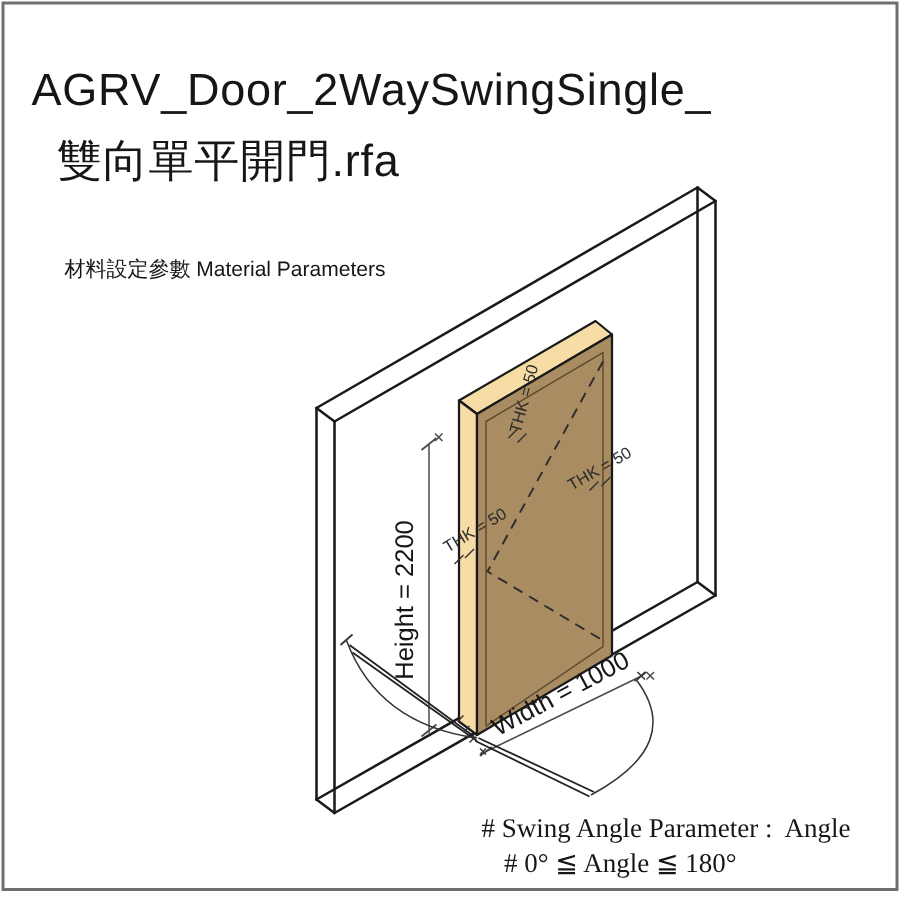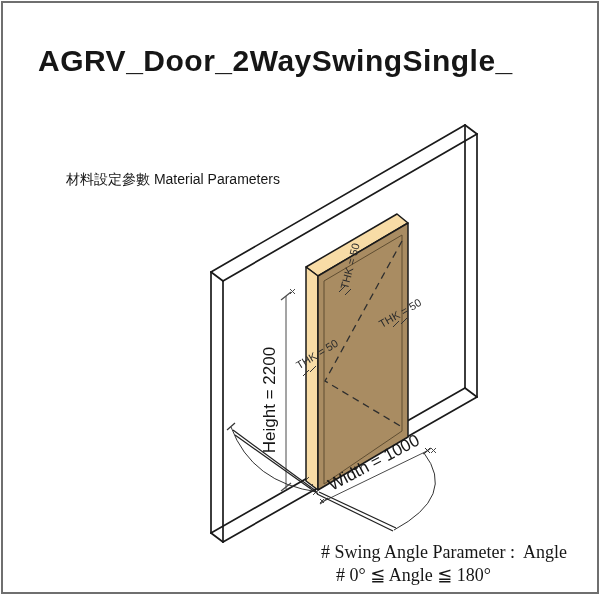--- a/index.html
+++ b/index.html
@@ -92,23 +92,24 @@
 
     <g stroke="#333333" stroke-width="0.9" fill="none">
       <line x1="305" y1="481" x2="309" y2="477"></line>
       <line x1="309" y1="488" x2="313" y2="484"></line>
       <line x1="313" y1="495" x2="317" y2="491"></line>
       <line x1="320" y1="499" x2="324" y2="503"></line>
       <line x1="324" y1="499" x2="320" y2="503"></line>
     </g>
   </svg>
 
-  <div class="txt title-line" style="left:38px;top:44px;font-weight:bold;">AGRV_Door_2WaySwingSingle_</div>
+  <div class="txt title-line" style="left:21px;top:44px;">AGRV_Door_2WaySwingSingle_</div>
+  <div class="txt title-line" style="left:38px;top:87px;">雙向單平開門.rfa</div>
 
-  <div class="txt small" style="left:43px;top:171px;margin-left:23px;">材料設定參數 Material Parameters</div>
+  <div class="txt small" style="left:43px;top:171px;">材料設定參數 Material Parameters</div>
 
   <div class="txt dim-label rot" style="left:270px;top:400px;transform:translate(-50%,-50%) rotate(-90deg);">Height = 2200</div>
   <div class="txt dim-label rot" style="left:374px;top:463px;transform:translate(-50%,-50%) rotate(-28deg);">Width = 1000</div>
 
   <div class="txt thk-label rot" style="left:350px;top:266px;transform:translate(-50%,-50%) rotate(-75deg);">THK = 50</div>
   <div class="txt thk-label rot" style="left:400px;top:313px;transform:translate(-50%,-50%) rotate(-30deg);">THK = 50</div>
   <div class="txt thk-label rot" style="left:317px;top:354px;transform:translate(-50%,-50%) rotate(-31deg);">THK = 50</div>
 
   <div class="txt note" style="left:321px;top:542px;"># Swing Angle Parameter :  Angle</div>
   <div class="txt note" style="left:336px;top:564px;"># 0° ≦ Angle ≦ 180°</div>

